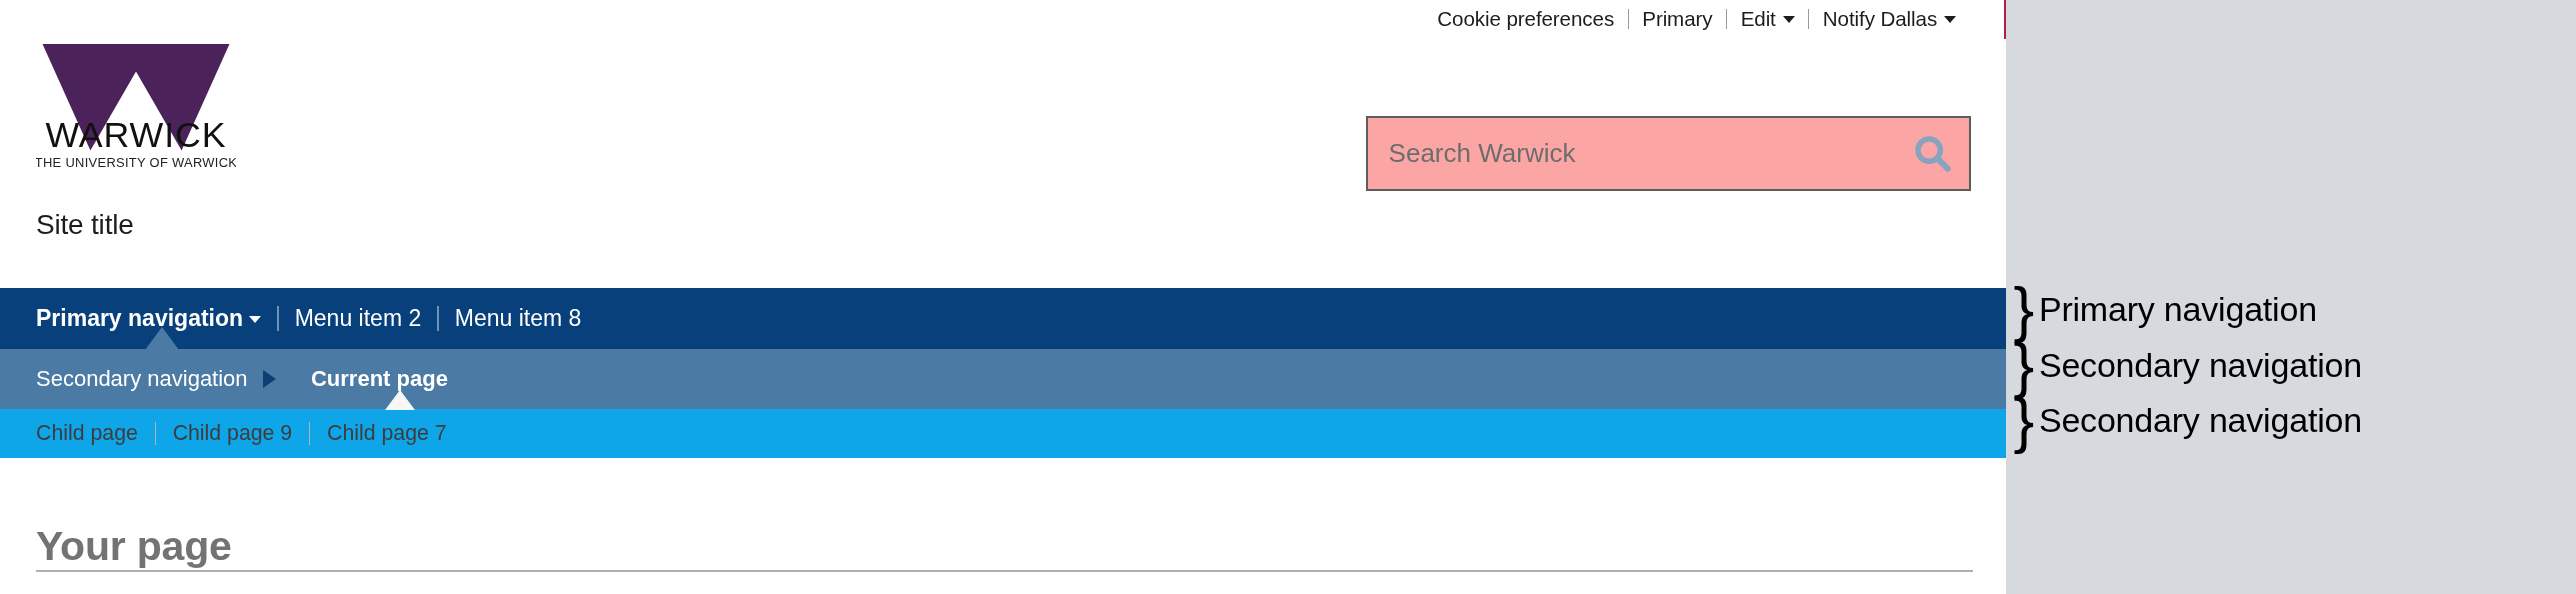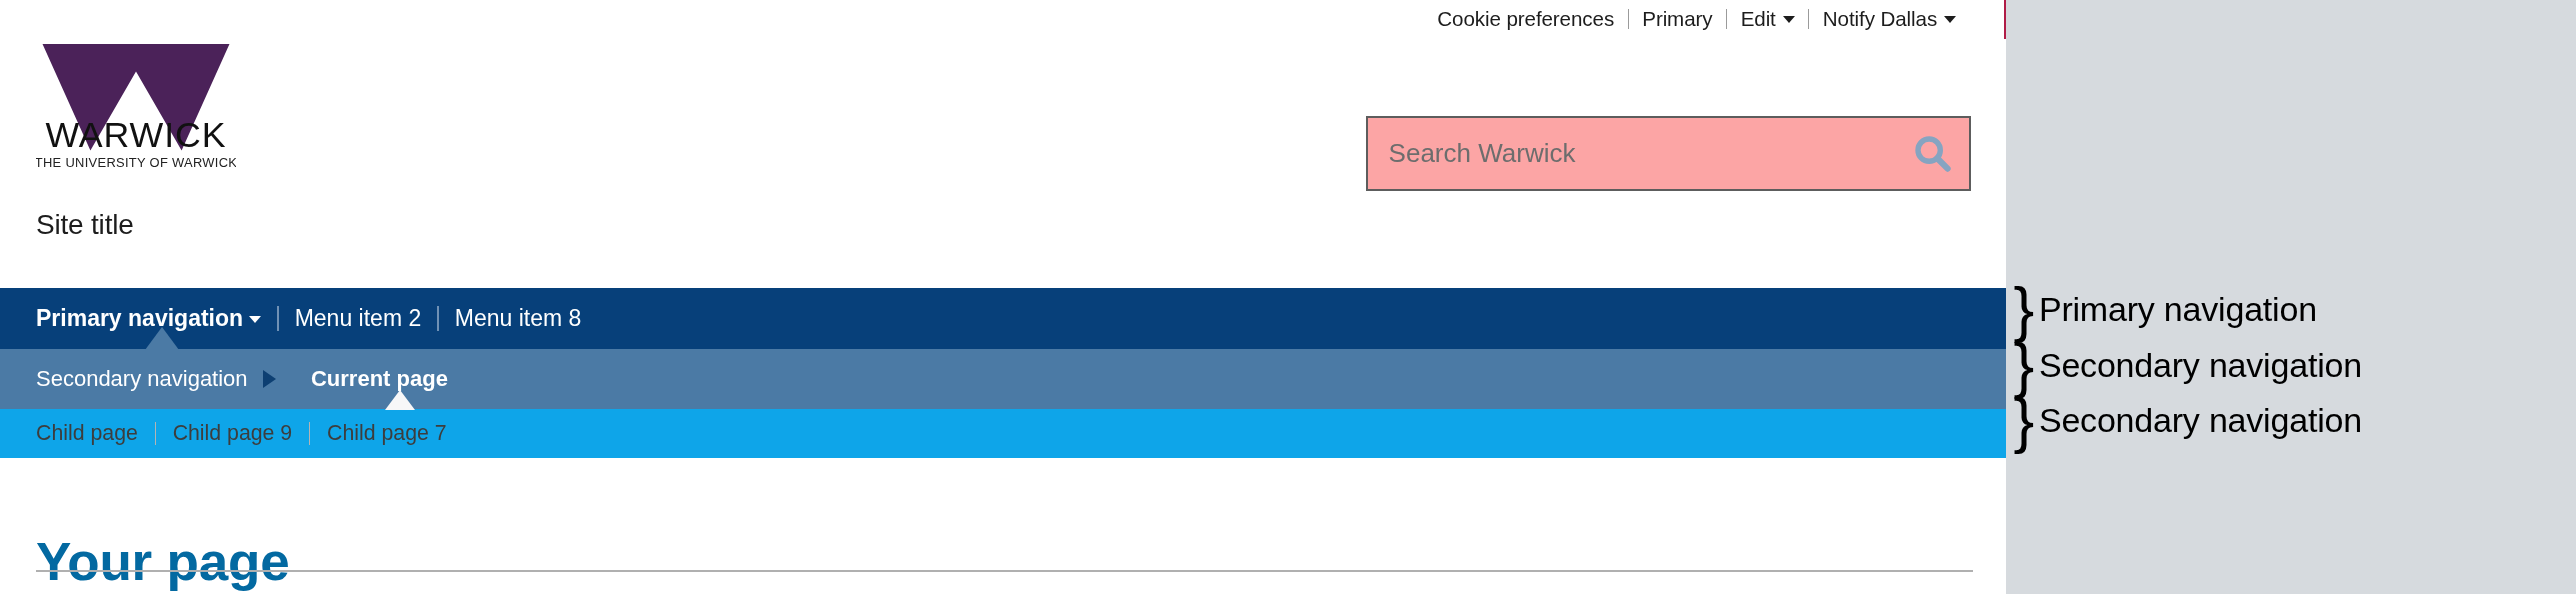--- a/index.html
+++ b/index.html
@@ -253,22 +253,22 @@
     height: 23px;
     background: #b4b4b4;
     margin: 0 17px;
   }
 
   
   #page-heading {
     position: absolute;
     left: 36px;
     top: 499px;
-    font-size: 53px;
-    color: #0369a1;
+    font-size: 41px;
+    color: #737373;
     line-height: 1;
     letter-spacing: -0.2px;
   }
   #content-rule {
     position: absolute;
     left: 36px;
     top: 570px;
     width: 1937px;
     height: 2.3px;
     background: #b0b0b0;

